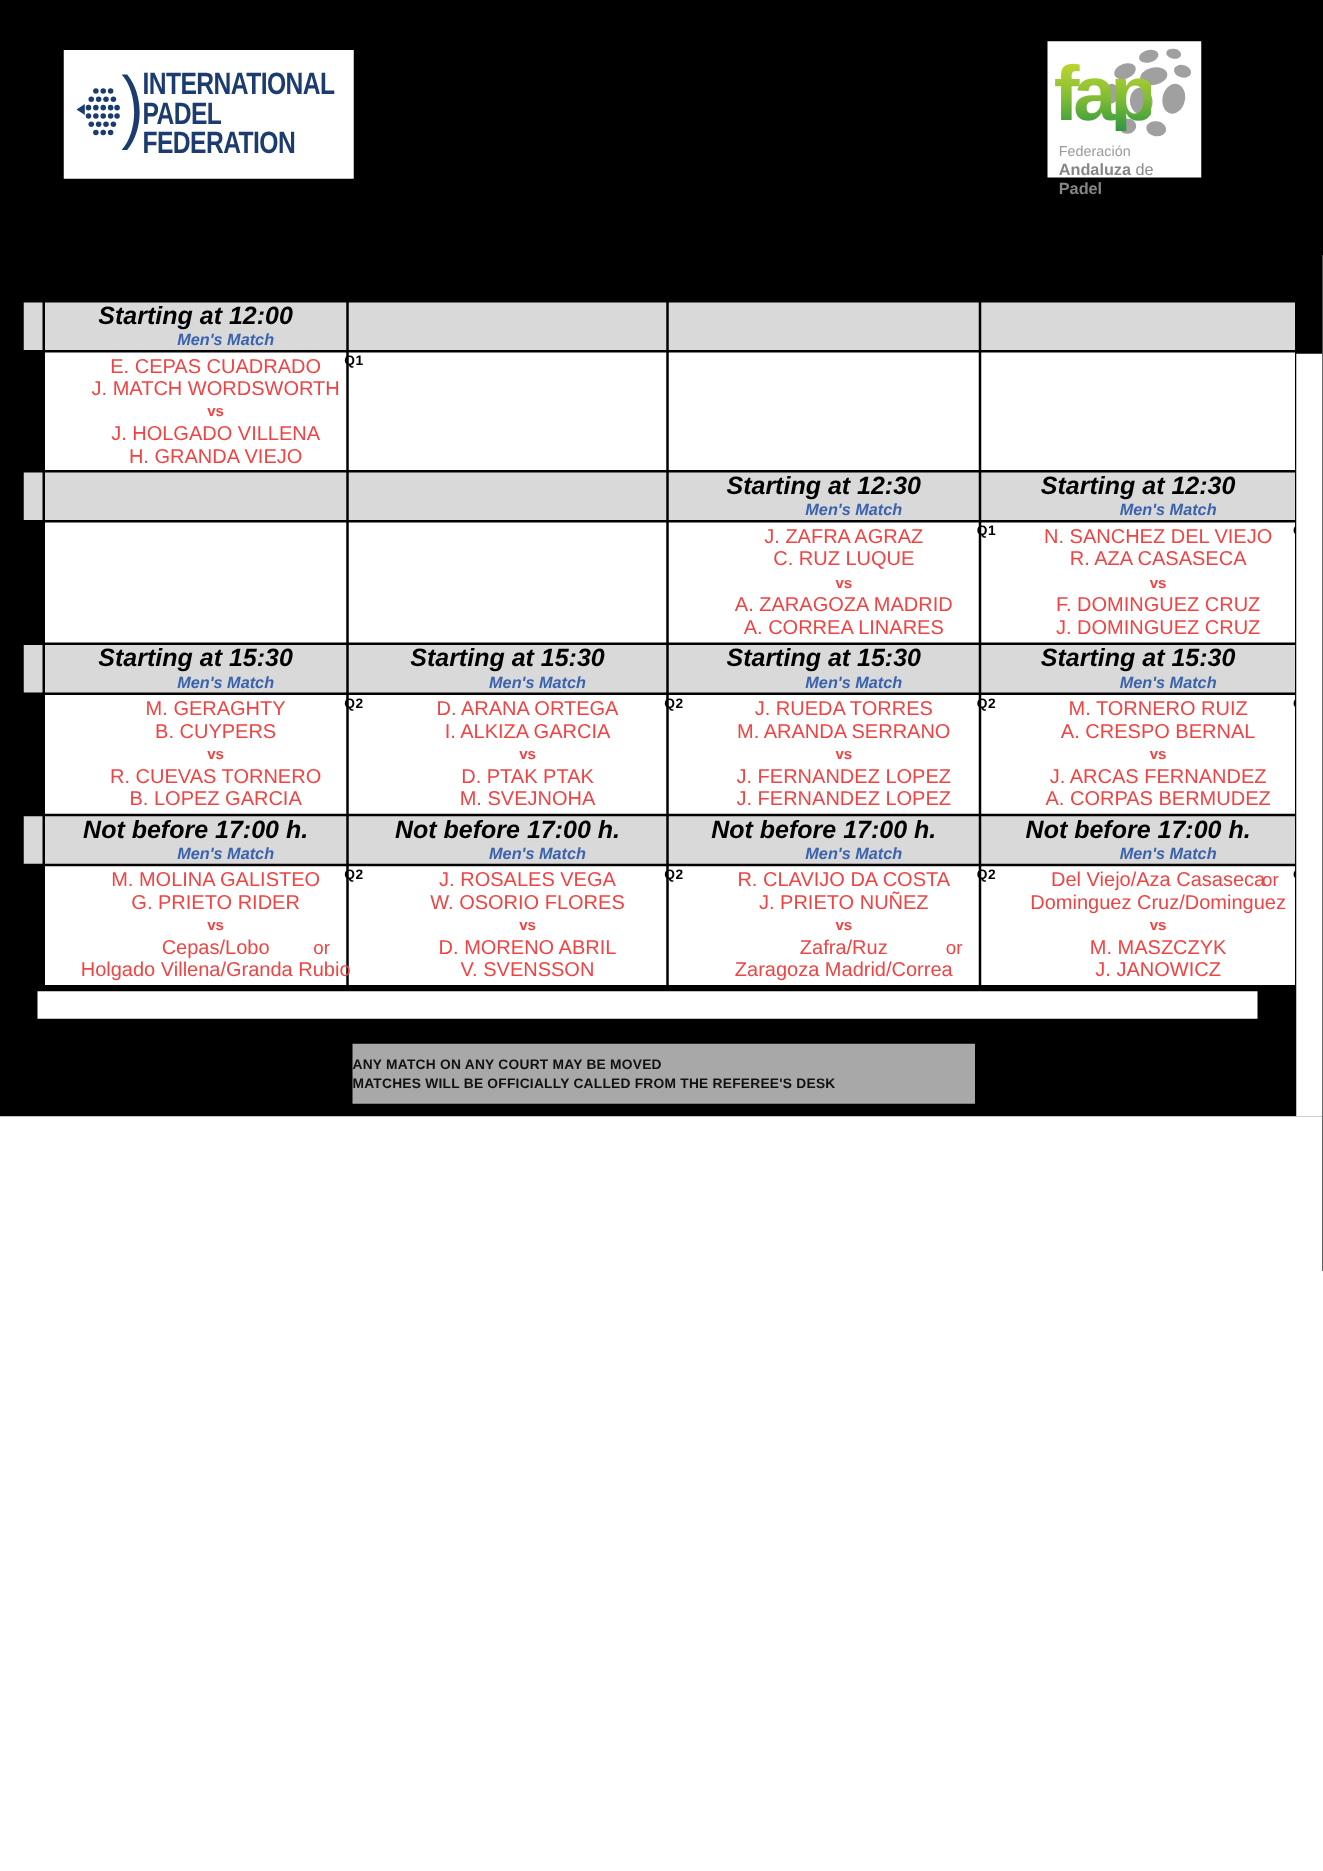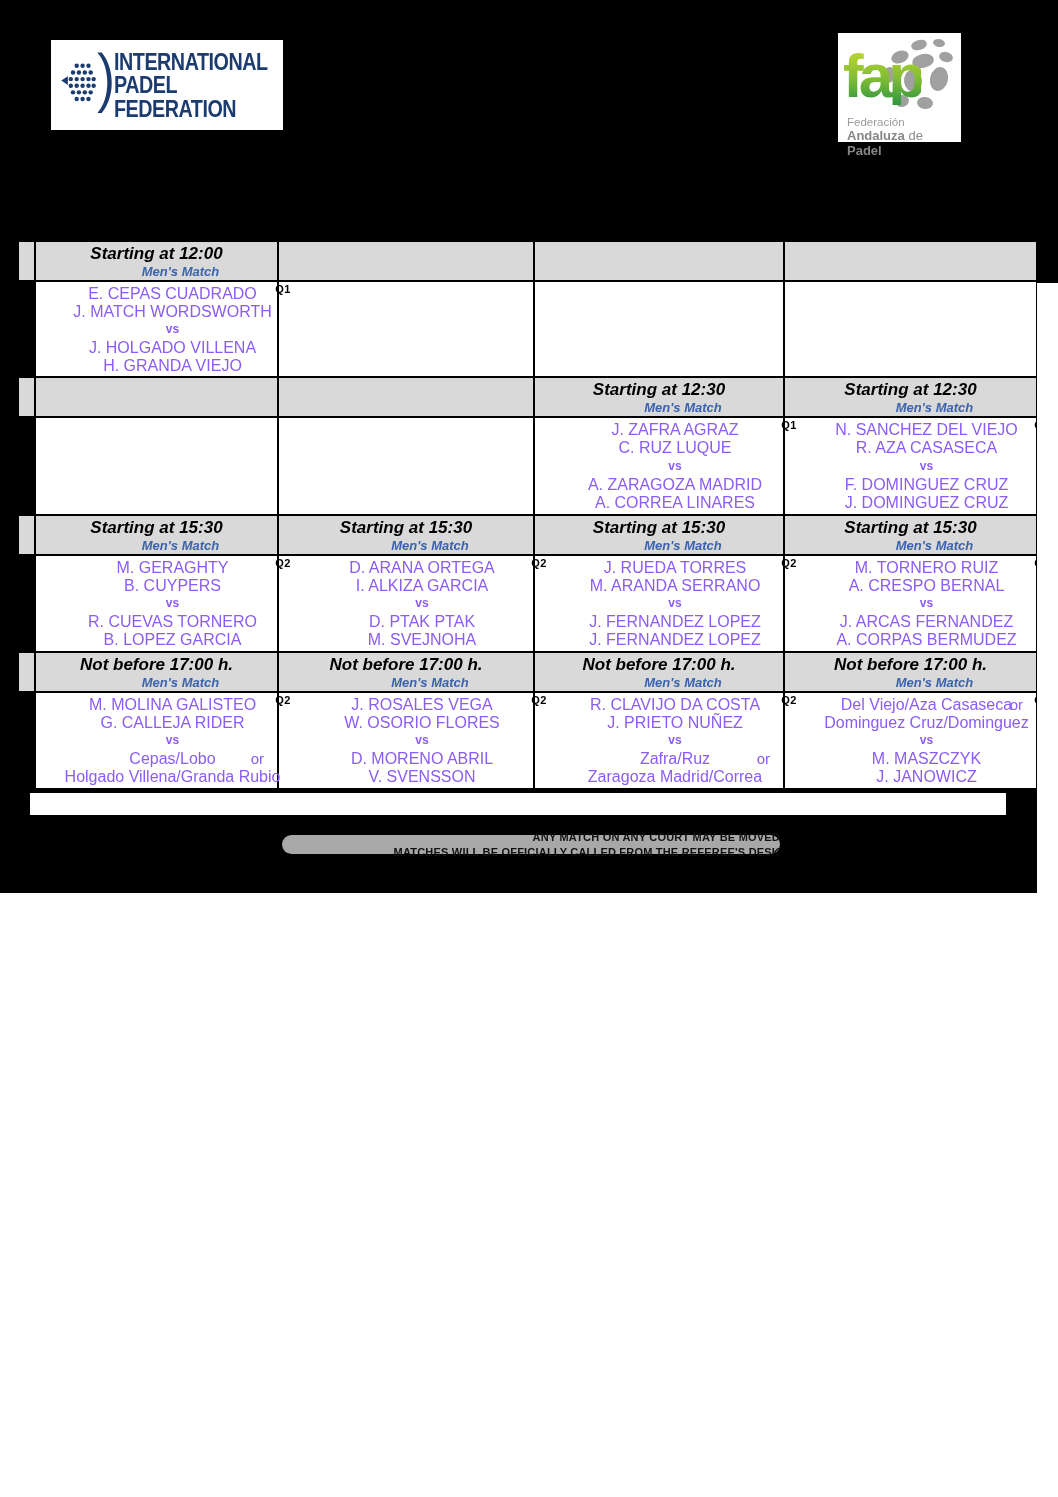--- a/index.html
+++ b/index.html
@@ -3,52 +3,52 @@
 <meta charset="utf-8">
 <style>
   * { margin:0; padding:0; box-sizing:border-box; }
   body { background:#555; font-family:"Liberation Sans", sans-serif; }
   .page { position:relative; width:1058px; height:1497px; background:#ffffff; overflow:hidden; margin:0 auto; }
   .black-block { position:absolute; left:0; top:0; width:1058px; height:893px; background:#000; }
   .right-white-strip { position:absolute; left:1037px; top:283px; width:21px; height:610px; background:#fff; }
   .bottom-white-band { position:absolute; left:30px; top:793px; width:976px; height:22px; background:#fff; }
 
   
-  .ipf-box { position:absolute; left:51px; top:40px; width:232px; height:90px; background:#fff; display:flex; align-items:center; padding:4px 6px 4px 8px; }
+  .ipf-box { position:absolute; left:51px; top:40px; width:232px; height:103px; background:#fff; display:flex; align-items:center; padding:4px 6px 4px 8px; }
   .ipf-text { color:#1c3c70; font-weight:bold; font-size:21px; line-height:20px; letter-spacing:-0.5px; transform:scale(0.94,1.18); transform-origin:left center; white-space:nowrap; }
   
   .fap-box { position:absolute; left:838px; top:33px; width:123px; height:109px; background:#fff; }
   .fap-word { position:absolute; left:5px; top:14px; font-size:62px; font-weight:bold; letter-spacing:-5px; line-height:58px;
       background:linear-gradient(180deg,#c6d92f 0%,#7fbc35 55%,#2e9640 100%);
       -webkit-background-clip:text; background-clip:text; color:transparent; }
   .fap-sub1 { position:absolute; left:9px; top:83px; font-size:11.5px; color:#9b9b9b; }
   .fap-sub2 { position:absolute; left:9px; top:95px; font-size:13px; color:#8c8c8c; }
   .fap-sub2 b { color:#868686; }
   .fap-dots { position:absolute; right:2px; top:2px; }
 
   
   .sched { position:absolute; left:19px; top:242px; width:1017px; display:grid;
       grid-template-columns:15px 241px 254px 248px 251px;
       grid-template-rows:38px 94px 38px 96px 38px 95px 38px 95px;
       gap:2px; background:#000; }
   .cell-hdr { background:#d9d9d9; display:flex; flex-direction:column; align-items:center; padding-top:3px; }
-  .cell-hdr .time { font-size:17px; font-weight:bold; font-style:italic; color:#000; line-height:17px; }
+  .cell-hdr .time { font-size:20px; font-weight:bold; font-style:italic; color:#000; line-height:17px; }
   .cell-hdr .catrow { position:relative; width:100%; text-align:center; margin-top:2px;margin-left:48px; }
   .cell-hdr .cat { color:#3b63ad; font-size:13px; font-weight:bold; font-style:italic; }
   .cell-hdr .round { position:absolute; right:10px; top:19px; font-size:11px; font-weight:bold; color:#000; letter-spacing:0.5px; }
   .cell-narrow-hdr { background:#d9d9d9; }
   .cell-narrow-match { background:#000; }
   .cell-match { background:#fff; display:flex; flex-direction:column; padding:2px 0; }
-  .pline { position:relative; flex:1; display:flex; align-items:center; justify-content:center; font-size:16px; color:#8b5cf6; line-height:17px; white-space:nowrap;padding-left:32px; }
+  .pline { position:relative; flex:1; display:flex; align-items:center; justify-content:center; font-size:16px; color:#ef4444; line-height:17px; white-space:nowrap;padding-left:32px; }
   .pline.vs { font-size:12px; font-weight:bold; }
   .pline .orflag { position:absolute; right:13px; font-size:15px; }
 
   
-  .note { position:absolute; left:282px; top:835px; width:498px; height:19px; background:#a8a8a8;
-      display:flex; flex-direction:column; align-items:flex-end; justify-content:center; gap:3px;border-radius:16px; }
+  .note { position:absolute; left:282px; top:835px; width:498px; height:48px; background:#a8a8a8;
+      display:flex; flex-direction:column; align-items:flex-start; justify-content:center; gap:3px; }
   .note div { font-size:11px; font-weight:bold; color:#111; letter-spacing:0.2px; }
 </style>
 </head>
 <body>
 
 <div class="page">
   <div class="black-block">
 
     <div class="ipf-box">
       <svg width="74" height="92" viewBox="0 0 74 92">
@@ -250,21 +250,21 @@
         <div class="cell-hdr">
           <div class="time">Not before 17:00 h.</div>
           <div class="catrow">
             <div class="cat">Men's Match</div>
             <div class="round">Q2</div>
           </div>
         </div>
         <div class="cell-narrow-match"></div>
         <div class="cell-match">
           <div class="pline">M. MOLINA GALISTEO</div>
-          <div class="pline">G. CALLEJA RIDER</div>
+          <div class="pline">G. PRIETO RIDER</div>
           <div class="pline vs">vs</div>
           <div class="pline">Cepas/Lobo<div class="orflag">or</div></div>
           <div class="pline">Holgado Villena/Granda Rubio</div>
         </div>
         <div class="cell-match">
           <div class="pline">J. ROSALES VEGA</div>
           <div class="pline">W. OSORIO FLORES</div>
           <div class="pline vs">vs</div>
           <div class="pline">D. MORENO ABRIL</div>
           <div class="pline">V. SVENSSON</div>

